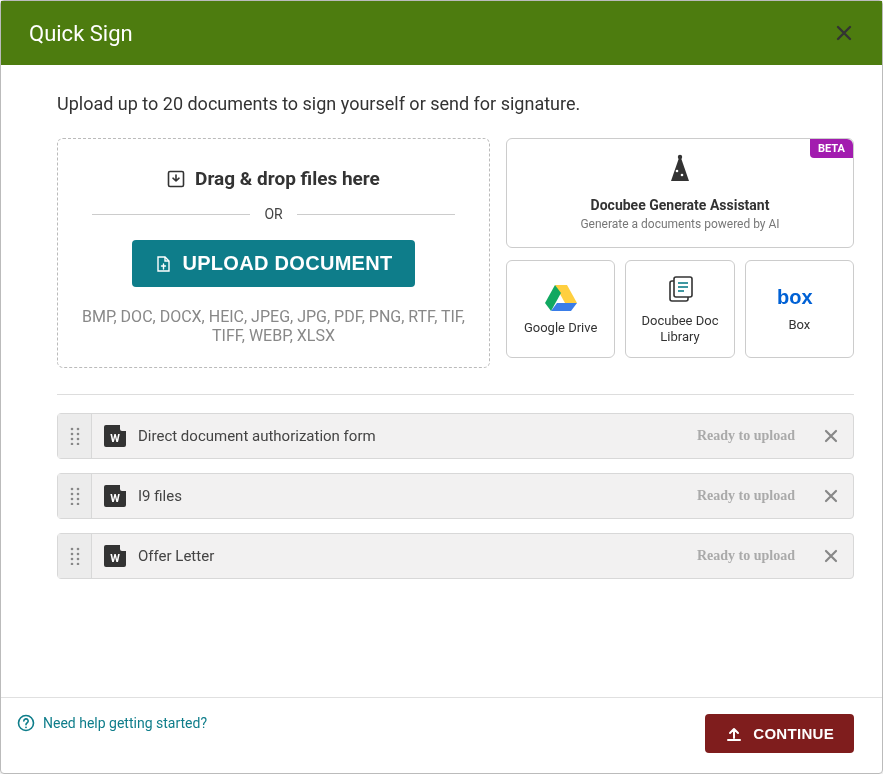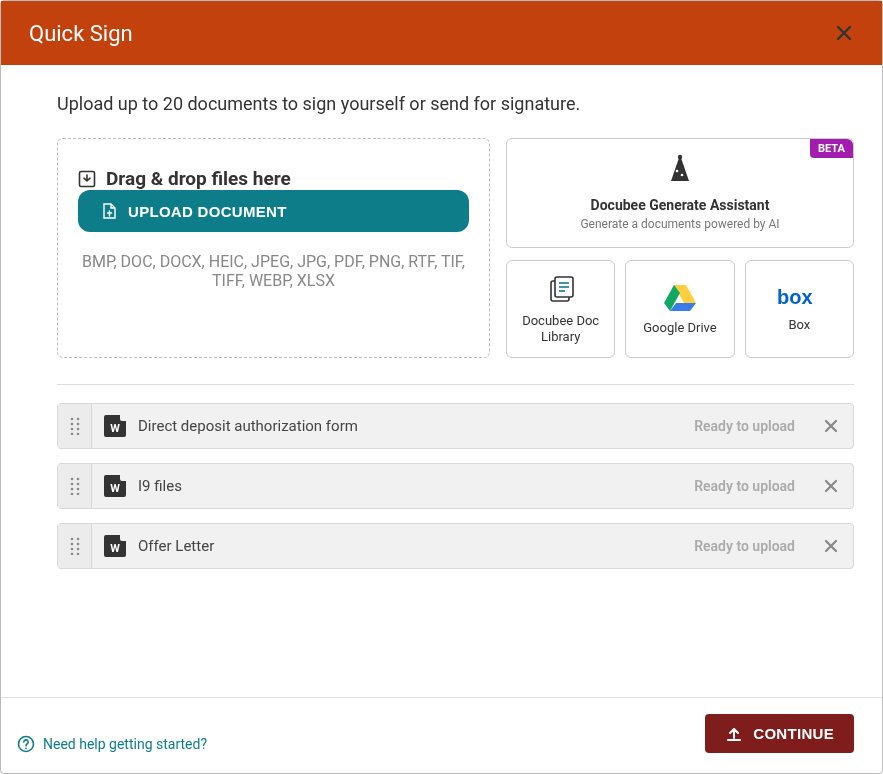--- a/index.html
+++ b/index.html
@@ -15,21 +15,21 @@
     width: 883px;
     height: 774px;
     border: 1px solid #bbb;
     border-radius: 4px;
     box-shadow: 0 4px 20px rgba(0,0,0,0.15);
     display: flex;
     flex-direction: column;
     background: #fff;
   }
   .header {
-    background: #c2410c;
+    background: #4d7c0f;
     height: 64px;
     display: flex;
     align-items: center;
     justify-content: space-between;
     padding: 0 24px 0 28px;
   }
   .header-title {
     color: #fff;
     font-size: 22px;
     font-weight: 400;
@@ -55,20 +55,21 @@
     display: flex;
     gap: 16px;
   }
   .dropzone {
     flex: 1;
     border: 1px dashed #bbb;
     border-radius: 6px;
     padding: 28px 20px 22px 20px;
     display: flex;
     flex-direction: column;
+    align-items: center;
   }
   .drag-text {
     display: flex;
     align-items: center;
     gap: 10px;
     font-size: 19px;
     font-weight: 700;
     color: #333;
   }
   .or-row {
@@ -84,23 +85,23 @@
     margin: 0 14px;
   }
   .or-text {
     font-size: 14px;
     color: #444;
   }
   .upload-btn {
     background: #0e7d8a;
     color: #fff;
     border: none;
-    border-radius: 12px;
+    border-radius: 4px;
     padding: 12px 22px;
-    font-size: 15px;
+    font-size: 20px;
     font-weight: 700;
     letter-spacing: 0.3px;
     display: flex;
     align-items: center;
     gap: 10px;
     cursor: pointer;
   }
   .formats {
     margin-top: 20px;
     font-size: 16px;
@@ -225,34 +226,35 @@
     font-size: 15px;
     color: #444;
   }
   .file-status {
     font-size: 14px;
     color: #aaa;
     font-weight: 600;
     padding: 0 14px;
     display: flex;
     align-items: center;
+    font-family: Liberation Serif, serif;
   }
   .remove-btn {
     width: 44px;
     display: flex;
     align-items: center;
     justify-content: center;
     cursor: pointer;
     color: #888;
   }
   .footer {
     border-top: 1px solid #e0e0e0;
     padding: 16px 28px 20px 16px;
     display: flex;
-    align-items: flex-end;
+    align-items: flex-start;
     justify-content: space-between;
   }
   .help-link {
     color: #0e7d8a;
     font-size: 14px;
     display: flex;
     align-items: center;
     gap: 8px;
     cursor: pointer;
   }
@@ -291,20 +293,25 @@
     <div class="upload-row">
 
       <div class="dropzone">
         <div class="drag-text">
           <svg width="18" height="18" viewBox="0 0 18 18">
               <rect x="1.5" y="1.5" width="15" height="15" rx="1.5" fill="none" stroke="#333" stroke-width="1.6"></rect>
               <path d="M9 5 L9 11 M6 8.2 L9 11 L12 8.2" fill="none" stroke="#333" stroke-width="1.6" stroke-linecap="round" stroke-linejoin="round"></path>
             </svg>
           <span>Drag &amp; drop files here</span>
         </div>
+        <div class="or-row">
+          <div class="or-line"></div>
+          <span class="or-text">OR</span>
+          <div class="or-line"></div>
+        </div>
         <button class="upload-btn">
           <svg width="18" height="18" viewBox="0 0 18 18">
               <path d="M4 2 H11 L15 6 V16 H4 Z" fill="none" stroke="#fff" stroke-width="1.4"></path>
               <path d="M11 2 V6 H15" fill="none" stroke="#fff" stroke-width="1.4"></path>
               <path d="M9.5 14 V9 M7.5 11 H11.5" stroke="#fff" stroke-width="1.4" stroke-linecap="round"></path>
             </svg>
           <span>UPLOAD DOCUMENT</span>
         </button>
         <div class="formats">BMP, DOC, DOCX, HEIC, JPEG, JPG, PDF, PNG, RTF, TIF, TIFF, WEBP, XLSX</div>
       </div>
@@ -316,39 +323,39 @@
               <path d="M15 2 L6 28 L24 28 Z" fill="#333"></path>
               <circle cx="15" cy="4" r="2.2" fill="#333"></circle>
               <circle cx="12" cy="18" r="1.3" fill="#fff"></circle>
               <circle cx="17" cy="22" r="1.3" fill="#fff"></circle>
             </svg>
           <div class="ai-title">Docubee Generate Assistant</div>
           <div class="ai-sub">Generate a documents powered by AI</div>
         </div>
 
         <div class="source-row">
+          <div class="source-card">
+            <svg width="34" height="30" viewBox="0 0 34 30">
+                <path d="M11 3 L23 3 L33 21 L21 21 Z" fill="#ffcf3f"></path>
+                <path d="M11 3 L1 21 L7 29 L17 11 Z" fill="#11a861"></path>
+                <path d="M7 29 L27 29 L33 21 L13 21 Z" fill="#3a7de8"></path>
+              </svg>
+            <div class="source-label">Google Drive</div>
+          </div>
           <div class="source-card">
             <svg width="32" height="32" viewBox="0 0 32 32">
                 <rect x="6" y="8" width="18" height="20" rx="2" fill="none" stroke="#333" stroke-width="1.6"></rect>
                 <rect x="10" y="4" width="18" height="20" rx="2" fill="#fff" stroke="#333" stroke-width="1.6"></rect>
                 <line x1="14" y1="10" x2="24" y2="10" stroke="#0e7d8a" stroke-width="1.6"></line>
                 <line x1="14" y1="14" x2="24" y2="14" stroke="#0e7d8a" stroke-width="1.6"></line>
                 <line x1="14" y1="18" x2="20" y2="18" stroke="#0e7d8a" stroke-width="1.6"></line>
               </svg>
             <div class="source-label">Docubee Doc Library</div>
           </div>
           <div class="source-card">
-            <svg width="34" height="30" viewBox="0 0 34 30">
-                <path d="M11 3 L23 3 L33 21 L21 21 Z" fill="#ffcf3f"></path>
-                <path d="M11 3 L1 21 L7 29 L17 11 Z" fill="#11a861"></path>
-                <path d="M7 29 L27 29 L33 21 L13 21 Z" fill="#3a7de8"></path>
-              </svg>
-            <div class="source-label">Google Drive</div>
-          </div>
-          <div class="source-card">
             <svg width="44" height="24" viewBox="0 0 44 24">
                 <text x="0" y="19" font-family="Arial" font-size="20" font-weight="700" fill="#0061d5">box</text>
               </svg>
             <div class="source-label">Box</div>
           </div>
         </div>
       </div>
     </div>
 
     <hr class="divider">
@@ -363,21 +370,21 @@
               <circle cx="2" cy="7" r="1.3" fill="#888"></circle>
               <circle cx="8" cy="7" r="1.3" fill="#888"></circle>
               <circle cx="2" cy="12" r="1.3" fill="#888"></circle>
               <circle cx="8" cy="12" r="1.3" fill="#888"></circle>
               <circle cx="2" cy="17" r="1.3" fill="#888"></circle>
               <circle cx="8" cy="17" r="1.3" fill="#888"></circle>
             </svg>
         </div>
         <div class="file-main">
           <div class="file-icon">W</div>
-          <div class="file-name">Direct deposit authorization form</div>
+          <div class="file-name">Direct document authorization form</div>
         </div>
         <div class="file-status">Ready to upload</div>
         <div class="remove-btn">
           <svg width="16" height="16" viewBox="0 0 16 16">
               <path d="M3 3 L13 13 M13 3 L3 13" stroke="#888" stroke-width="2.2" stroke-linecap="round"></path>
             </svg>
         </div>
       </div>
 
       <div class="file-row">

